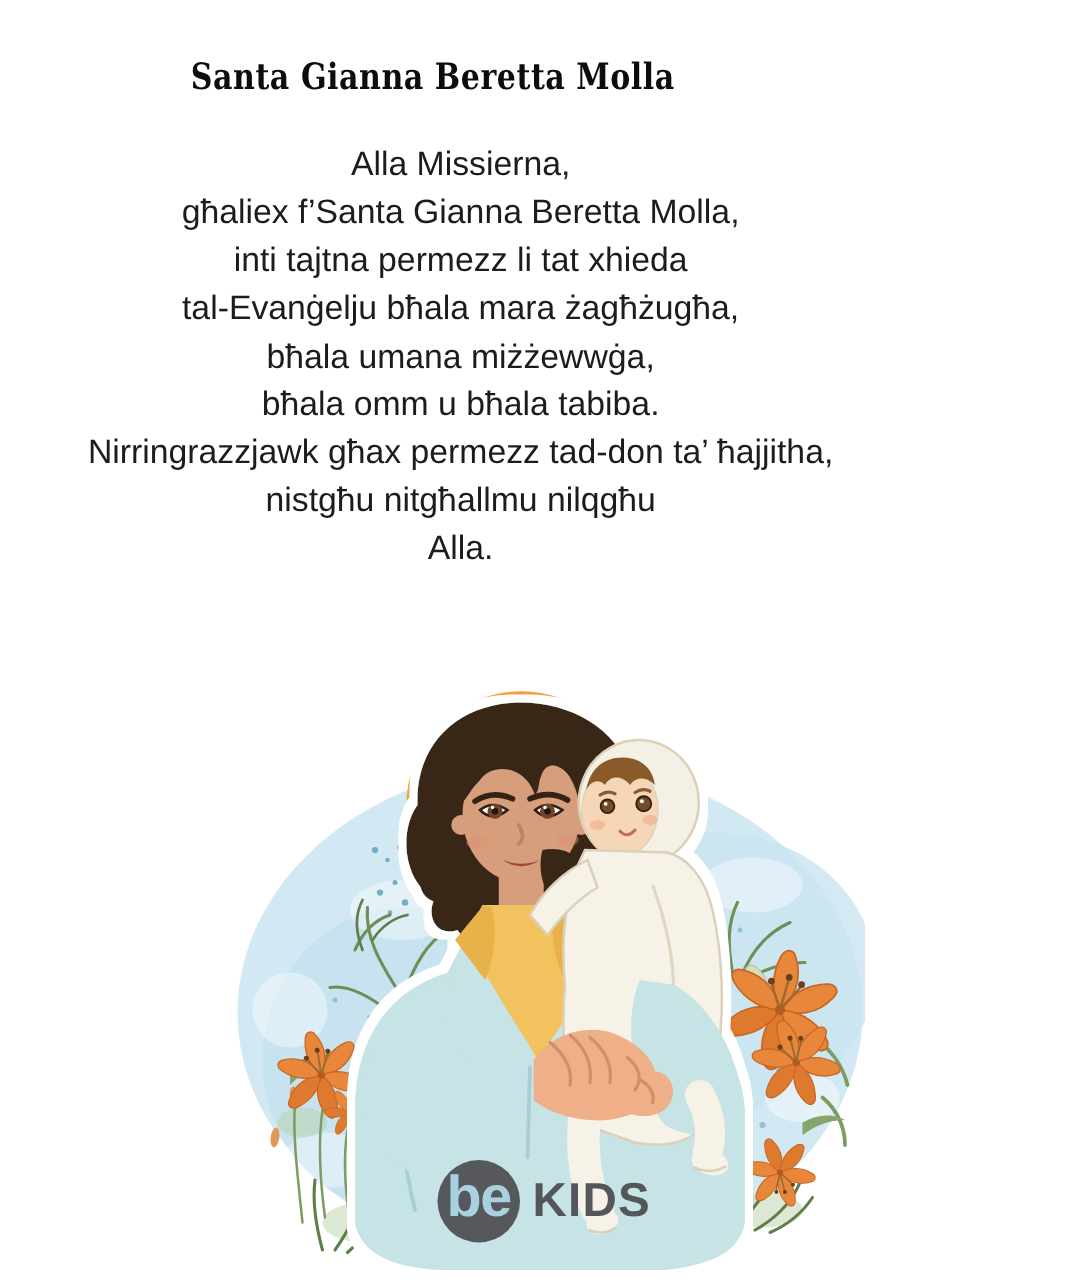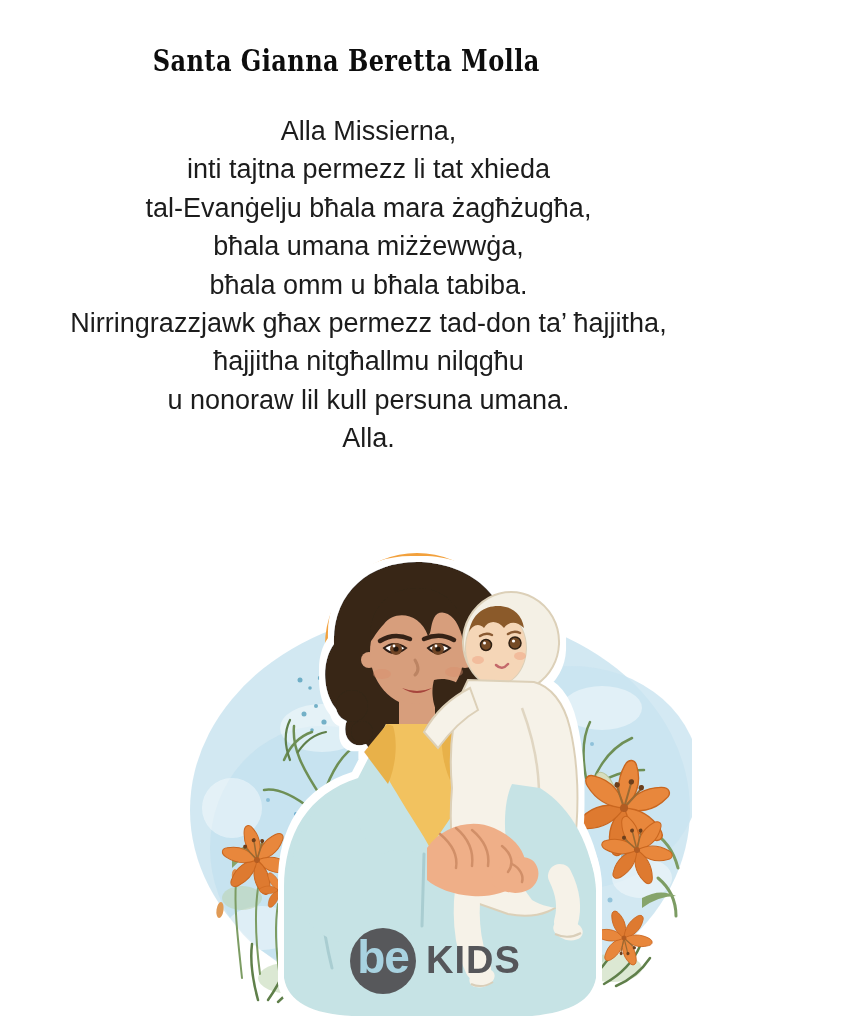--- a/index.html
+++ b/index.html
@@ -43,27 +43,27 @@
 </style>
 </head>
 <body>
 
 <div class="page">
 
   <h1 class="title"><span class="squeeze">Santa Gianna Beretta Molla</span></h1>
 
   <div class="prayer">
     <div class="line">Alla Missierna,</div>
+    <div class="line">għaliex f’Santa Gianna Beretta Molla,</div>
     <div class="line">inti tajtna permezz li tat xhieda</div>
     <div class="line">tal-Evanġelju bħala mara żagħżugħa,</div>
     <div class="line">bħala umana miżżewwġa,</div>
     <div class="line">bħala omm u bħala tabiba.</div>
     <div class="line">Nirringrazzjawk għax permezz tad-don ta’ ħajjitha,</div>
-    <div class="line">ħajjitha nitgħallmu nilqgħu</div>
-    <div class="line">u nonoraw lil kull persuna umana.</div>
+    <div class="line">nistgħu nitgħallmu nilqgħu</div>
     <div class="line">Alla.</div>
   </div>
 
   <svg class="illo" viewBox="0 0 520 470">
     <defs>
       <filter id="sticker" x="-10%" y="-10%" width="120%" height="120%">
         <feMorphology in="SourceAlpha" operator="dilate" radius="6" result="d"></feMorphology>
         <feFlood flood-color="#ffffff"></feFlood>
         <feComposite in2="d" operator="in" result="o"></feComposite>
         <feMerge>

